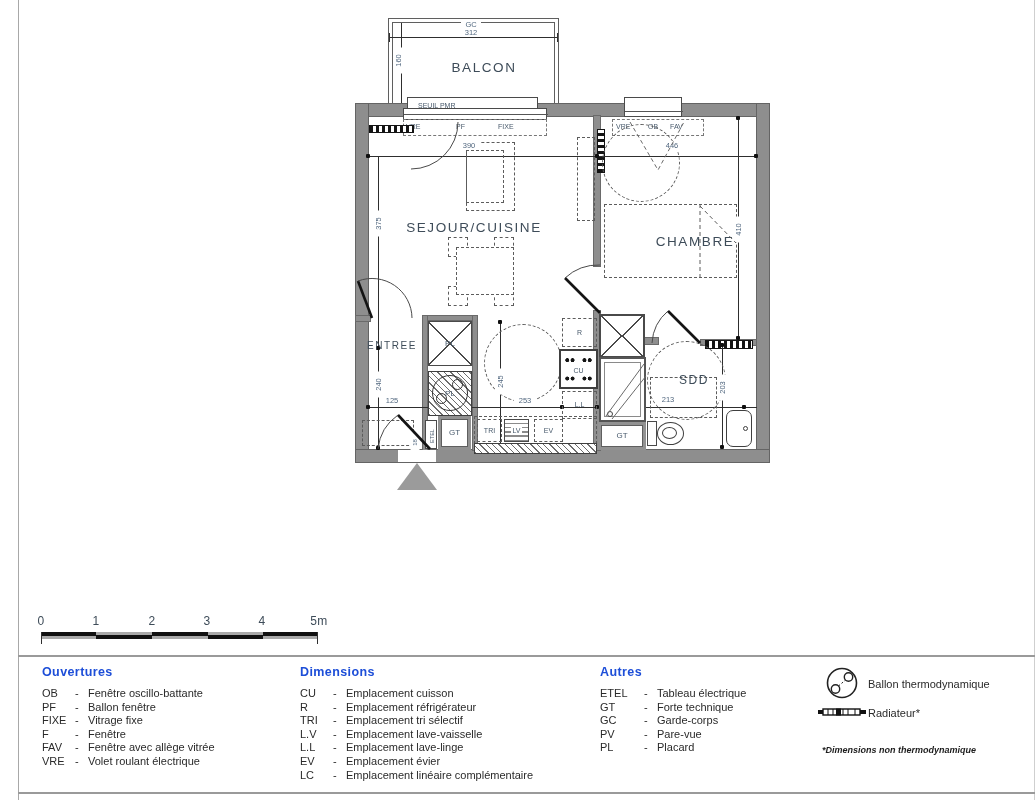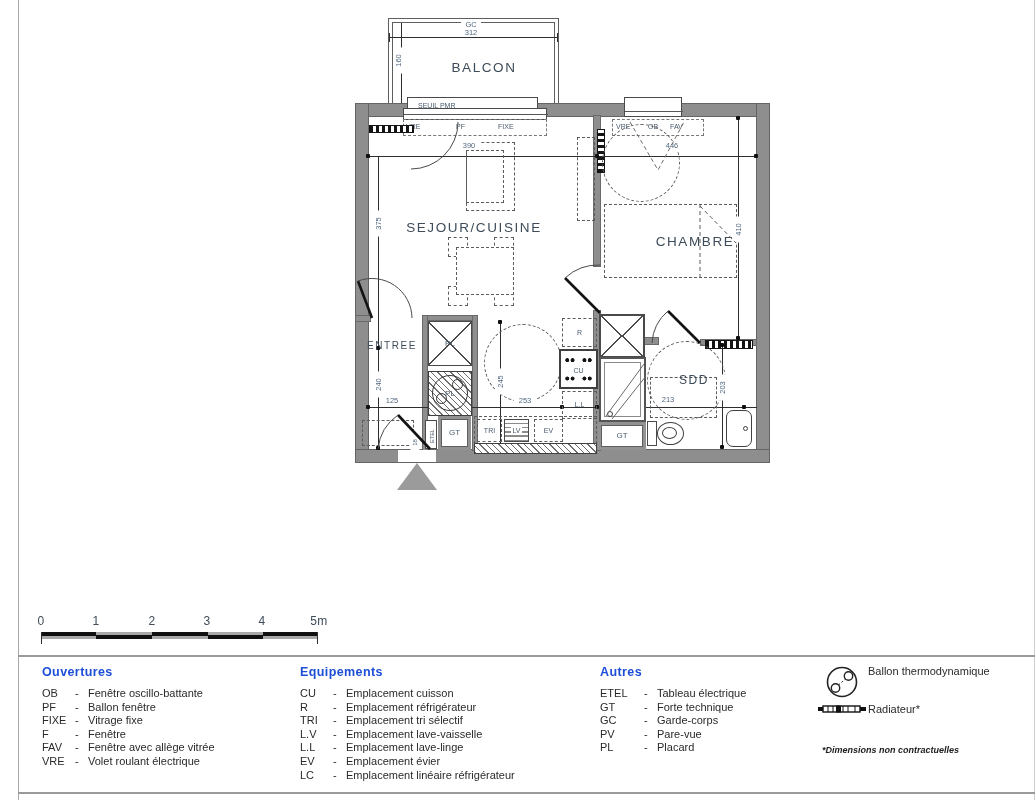--- a/index.html
+++ b/index.html
@@ -45,21 +45,21 @@
   
   .sb-num{font-size:12px;color:#3e4c59;text-align:center;letter-spacing:.5px}
   .sb-bar{background:#a9a9a9}
   .sb-seg{position:absolute;background:#101010}
   
   .ltitle{font-size:12.5px;font-weight:bold;color:#1d4ed8;letter-spacing:.4px}
   .lrow{display:flex;font-size:11px;line-height:13.6px;color:#2a2a2a}
   .lcode{width:33px;flex:none}
   .lcode3{width:44px;flex:none}
   .lsep{width:13px;flex:none;text-align:left}
-  .srow{display:flex;align-items:flex-start;font-size:11px;color:#2a2a2a}
+  .srow{display:flex;align-items:center;font-size:11px;color:#2a2a2a}
   .foot{font-size:9px;font-style:italic;font-weight:bold;color:#1c1c1c}
 </style>
 </head>
 <body>
 
 <div class="page">
 
   <div class="abs" style="left:18px;top:0;width:1px;height:800px;background:#a8a8a8"></div>
   <div class="abs" style="left:1034px;top:0;width:1px;height:800px;background:#cfcfcf"></div>
   <div class="abs" style="left:18px;top:655px;width:1017px;height:2px;background:#9a9a9a"></div>
@@ -295,21 +295,21 @@
           <span>Fenêtre avec allège vitrée</span>
         </div>
       <div class="lrow">
           <span class="lcode">VRE</span>
           <span class="lsep">-</span>
           <span>Volet roulant électrique</span>
         </div>
     </div>
 
     <div class="abs" style="left:300px;top:5px;width:280px">
-      <div class="ltitle">Equipements</div>
+      <div class="ltitle">Dimensions</div>
       <div style="height:8px"></div>
       <div class="lrow">
           <span class="lcode">CU</span>
           <span class="lsep">-</span>
           <span>Emplacement cuisson</span>
         </div>
       <div class="lrow">
           <span class="lcode">R</span>
           <span class="lsep">-</span>
           <span>Emplacement réfrigérateur</span>
@@ -330,21 +330,21 @@
           <span>Emplacement lave-linge</span>
         </div>
       <div class="lrow">
           <span class="lcode">EV</span>
           <span class="lsep">-</span>
           <span>Emplacement évier</span>
         </div>
       <div class="lrow">
           <span class="lcode">LC</span>
           <span class="lsep">-</span>
-          <span>Emplacement linéaire réfrigérateur</span>
+          <span>Emplacement linéaire complémentaire</span>
         </div>
     </div>
 
     <div class="abs" style="left:600px;top:5px;width:200px">
       <div class="ltitle">Autres</div>
       <div style="height:8px"></div>
       <div class="lrow">
           <span class="lcode3">ETEL</span>
           <span class="lsep">-</span>
           <span>Tableau électrique</span>
@@ -392,16 +392,16 @@
             <line x1="25" y1="3" x2="25" y2="9" stroke="#111"></line>
               <line x1="30" y1="3" x2="30" y2="9" stroke="#111"></line>
             <line x1="37" y1="3" x2="37" y2="9" stroke="#111"></line>
             <rect x="0" y="4" width="5" height="4" fill="#111"></rect>
               <rect x="42" y="4" width="6" height="4" fill="#111"></rect>
             <rect x="18" y="2.5" width="5" height="7" fill="#111"></rect>
           </svg>
         </span>
         <span>Radiateur*</span>
       </div>
-      <div class="foot" style="margin-top:22px;margin-left:6px">*Dimensions non contractuelles</div>
+      <div class="foot" style="margin-top:22px;margin-left:6px">*Dimensions non thermodynamique</div>
     </div>
   </div>
 </div>
 
 </body></html>

